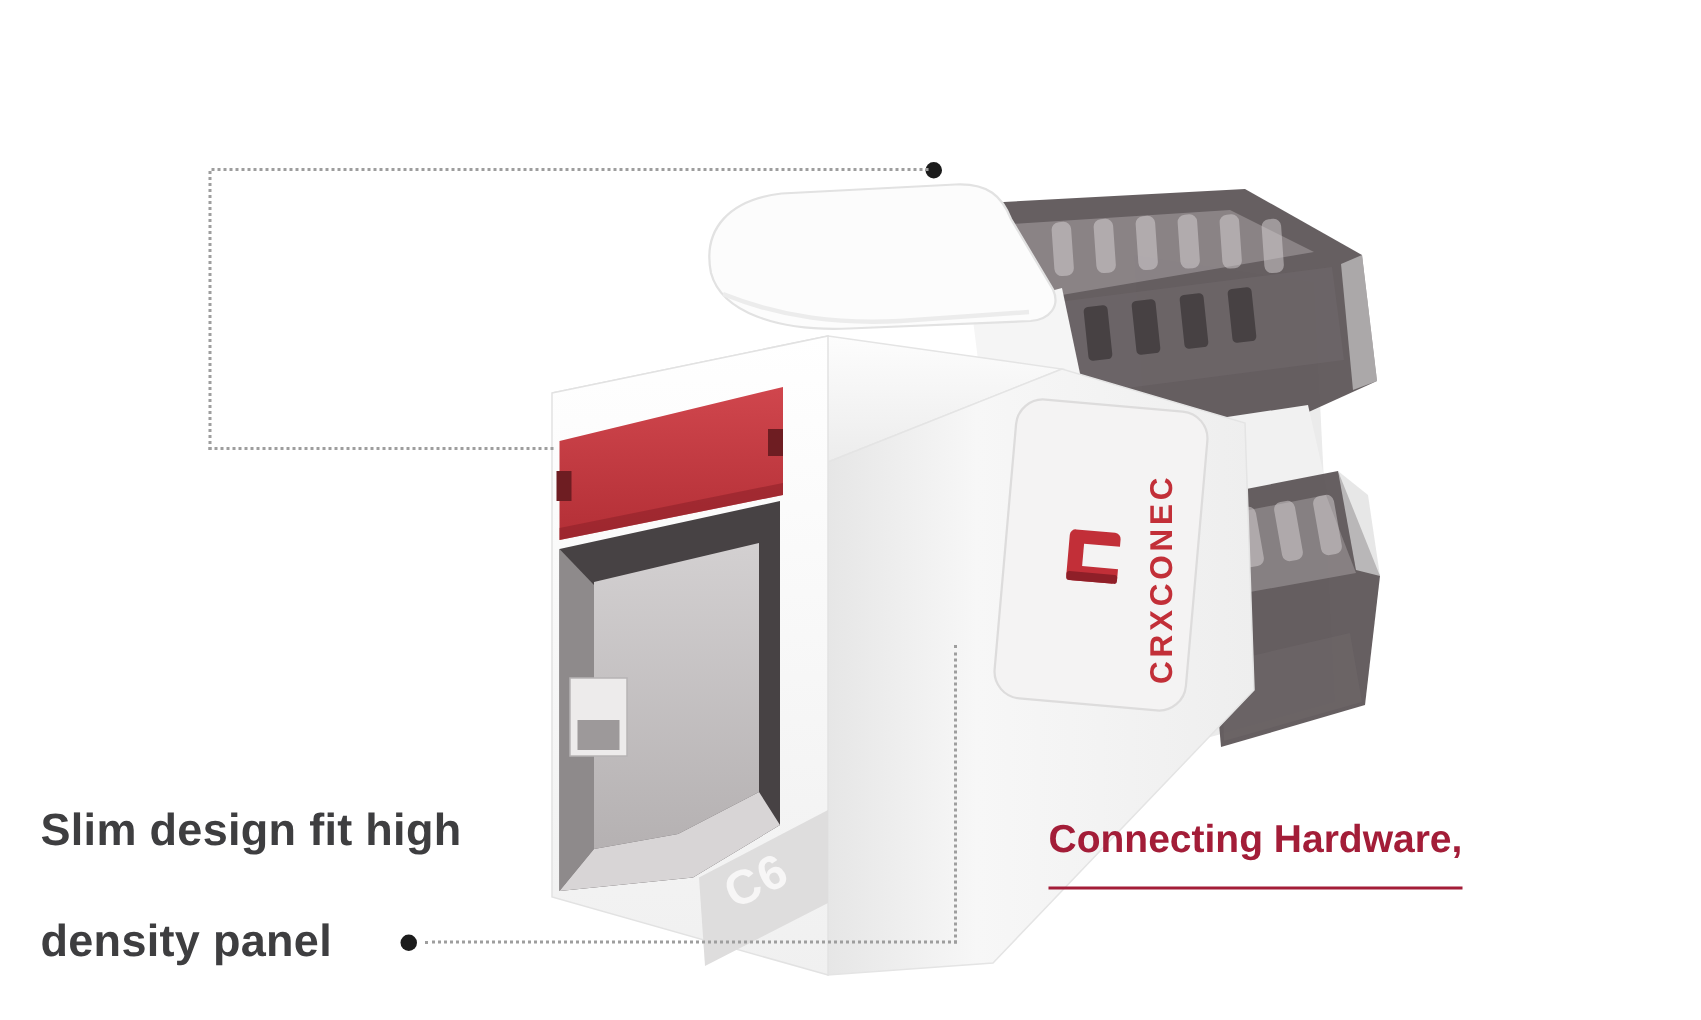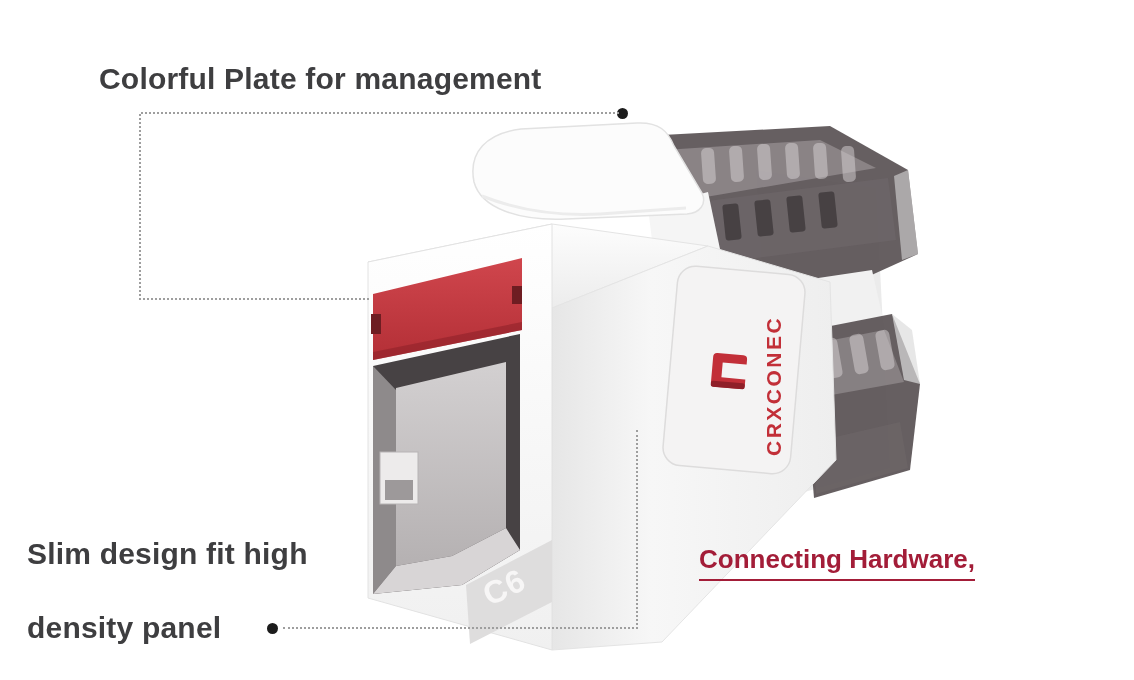--- a/index.html
+++ b/index.html
@@ -34,21 +34,21 @@
   .note-slim2{left:27px;top:611px;}
   .note-red{
     position:absolute;left:699px;top:544px;
     font-weight:700;font-size:26px;
     color:var(--accent-red-text);
     white-space:nowrap;
   }
   .note-red .red-line{
     display:inline-block;
     border-bottom:2px solid currentColor;
-    padding-bottom:4px;
+    padding-bottom:16px;
   }
   .note-red .row{margin-bottom:7px;}
   .leader-dot{
     position:absolute;width:11px;height:11px;border-radius:50%;
     background:var(--leader-dot);
   }
   .doth{position:absolute;height:0;border-top:2px dotted var(--leader-dotted);}
   .dotv{position:absolute;width:0;border-left:2px dotted var(--leader-dotted);}
   .smoke{fill:var(--smoke-part);}
   .brand-text{fill:var(--brand-red);font-family:"Liberation Sans",sans-serif;}
@@ -159,21 +159,20 @@
       <rect x="380" y="452" width="38" height="52" fill="#edebeb" stroke="#b7b4b5" stroke-width="1"></rect>
       <rect x="385" y="480" width="28" height="20" fill="#9d999a"></rect>
     </g>
 
     <g>
       <polygon points="466,585 552,540 552,602 470,644" fill="#dedddd"></polygon>
       <text class="model-text" transform="translate(509,597) rotate(-26)" text-anchor="middle" font-size="32" font-weight="bold" fill="#f7f6f6" letter-spacing="1">C6</text>
     </g>
   </svg>
 
-  <div class="note note-top">Colorful Plate for management</div>
 
   <div class="leader-dot" style="left:617px;top:108px"></div>
   <div class="doth" style="left:141px;top:112px;width:478px"></div>
   <div class="dotv" style="left:139px;top:114px;height:186px"></div>
   <div class="doth" style="left:139px;top:298px;width:230px"></div>
 
   <div class="note note-slim1">Slim design fit high</div>
   <div class="note note-slim2">density panel</div>
 
   <div class="leader-dot" style="left:267px;top:623px"></div>

